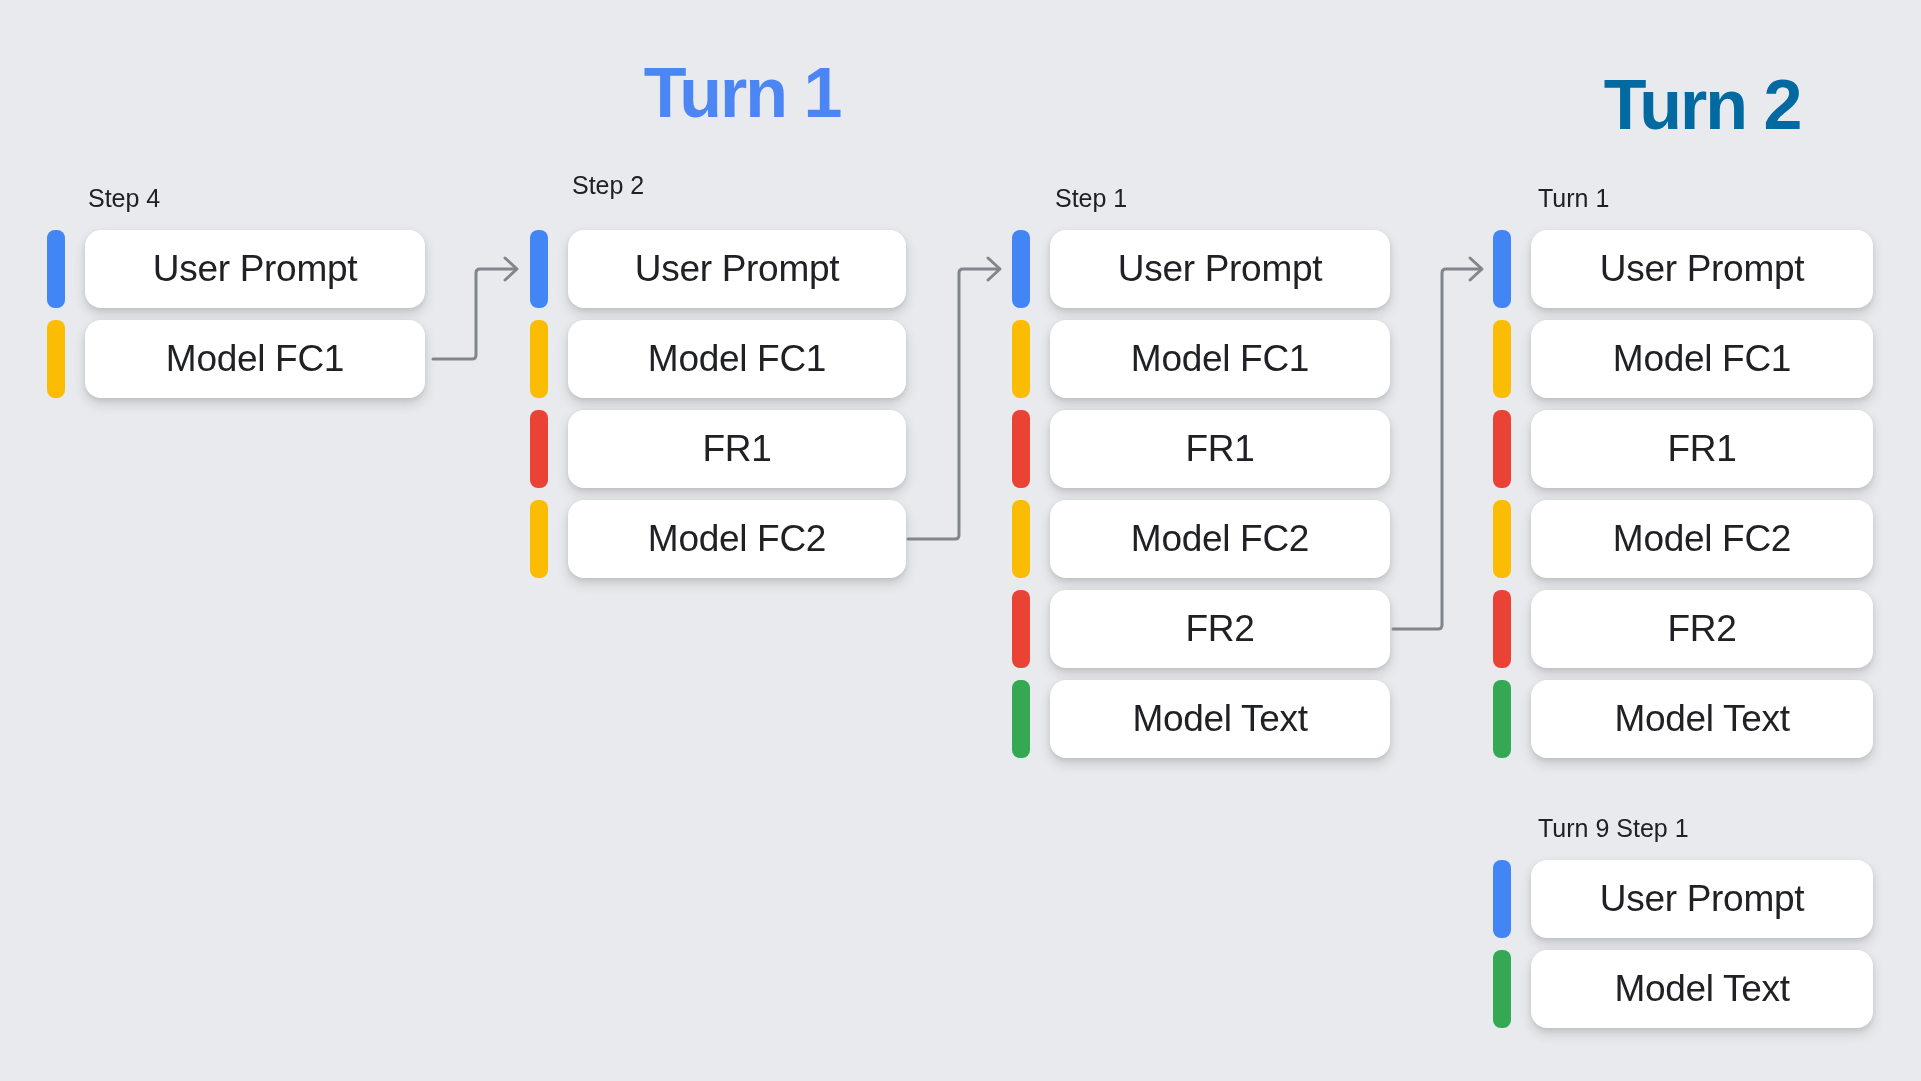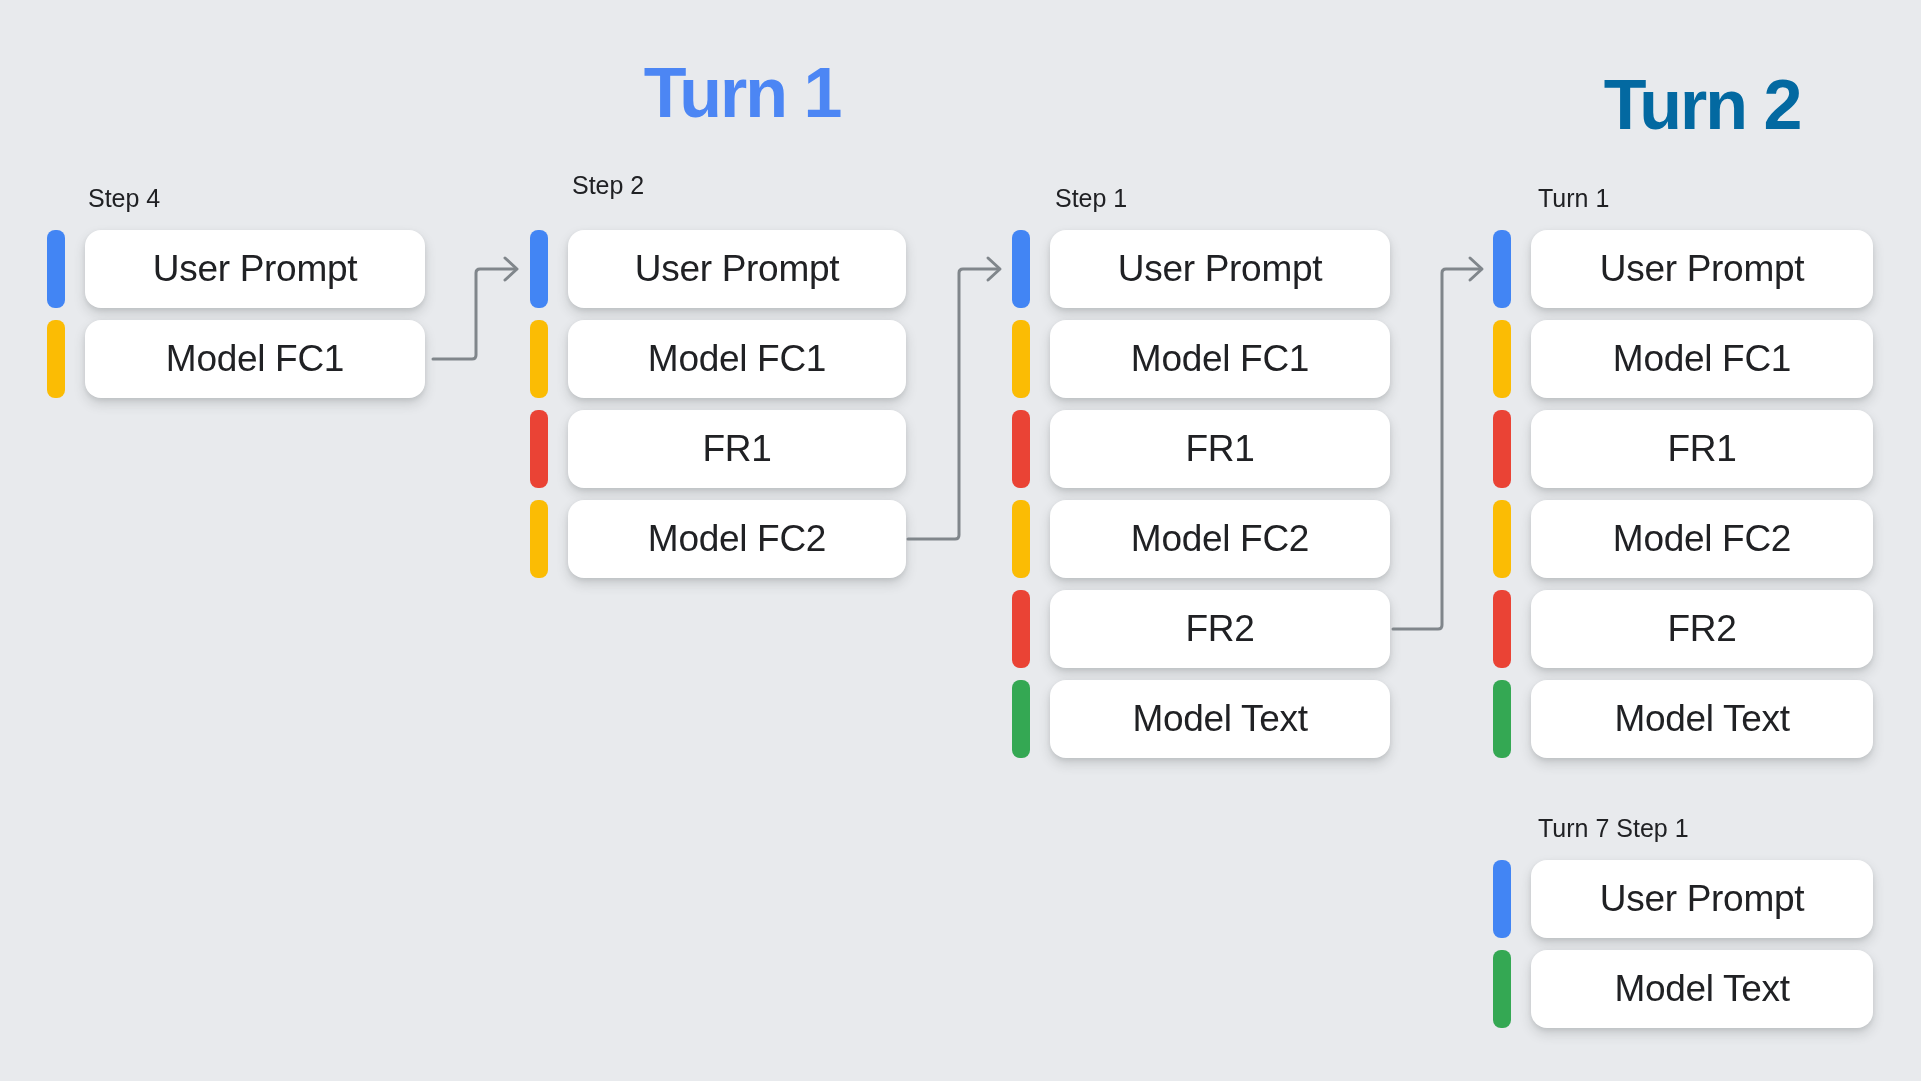--- a/index.html
+++ b/index.html
@@ -76,21 +76,21 @@
 
 <div class="canvas" style="background: rgb(232, 234, 237);">
 
   <div class="heading" style="left: 542px; top: 58px; color: rgb(76, 134, 244);">Turn 1</div>
   <div class="heading" style="left: 1502px; top: 70px; color: #0369a1;">Turn 2</div>
 
   <div class="col-label" style="left: 88px; top: 183px; color: rgb(32, 33, 36);">Step 4</div>
   <div class="col-label" style="left: 572px; top: 170px; color: rgb(32, 33, 36);">Step 2</div>
   <div class="col-label" style="left: 1055px; top: 183px; color: rgb(32, 33, 36);">Step 1</div>
   <div class="col-label" style="left: 1538px; top: 183px; color: rgb(32, 33, 36);">Turn 1</div>
-  <div class="col-label" style="left: 1538px; top: 813px; color: rgb(32, 33, 36);">Turn 7 Step 1</div>
+  <div class="col-label" style="left: 1538px; top: 813px; color: rgb(32, 33, 36);">Turn 9 Step 1</div>
 
   <div class="row" style="left:47px;top:230px;">
     <span class="bar" style="background: rgb(66, 133, 244);"></span>
     <div class="card" style="width: 340px; background: rgb(255, 255, 255);">
       <span class="card-text" style="color: rgb(32, 33, 36);">User Prompt</span>
     </div>
   </div>
   <div class="row" style="left:47px;top:320px;">
     <span class="bar" style="background: rgb(251, 188, 4);"></span>
     <div class="card" style="width: 340px; background: rgb(255, 255, 255);">

